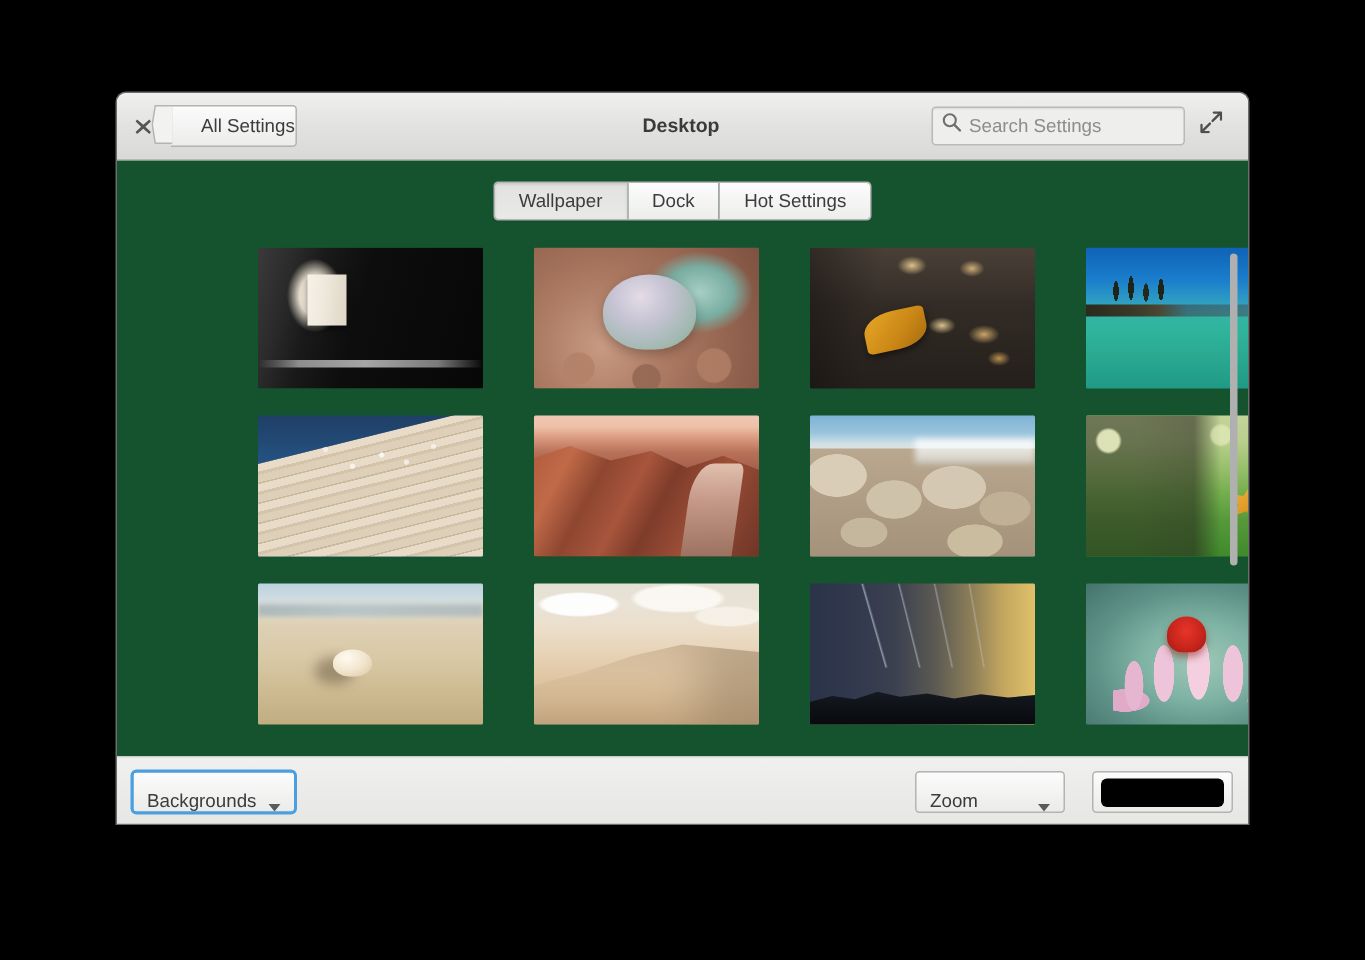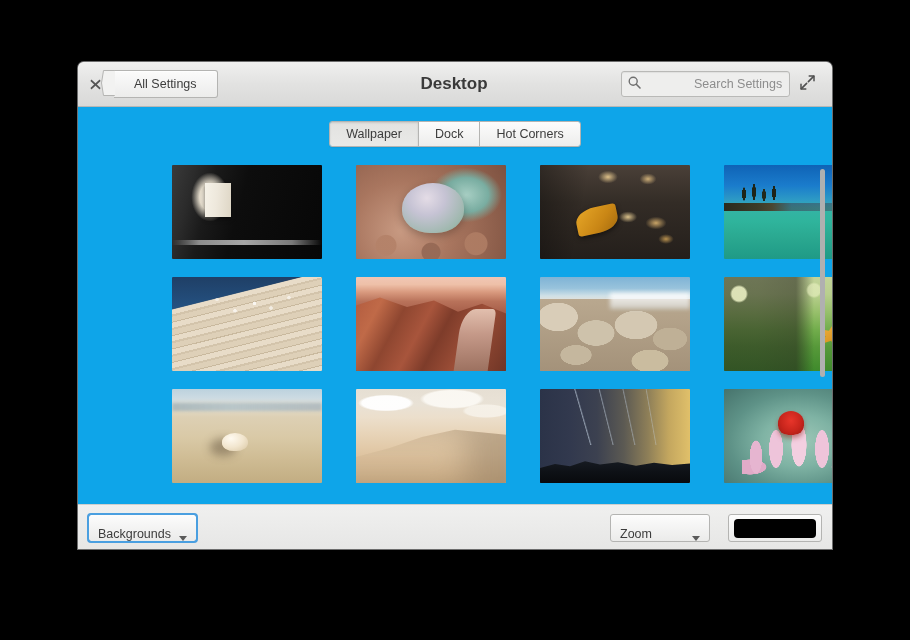--- a/index.html
+++ b/index.html
@@ -50,21 +50,21 @@
     align-items: center;
     justify-content: center;
     cursor: pointer;
   }
   .close-btn svg { display: block; }
 
   .all-settings-btn {
     position: relative;
     height: 26px;
     margin-left: 2px;
-    padding: 0 20px 0 20px;
+    padding: 0 0 0 20px;
     display: flex;
     align-items: center;
     font-size: 12.5px;
     color: #3c3c3c;
     background: linear-gradient(to bottom, #fbfbfb 0%, #ececeb 100%);
     border: 1px solid #b4b4b2;
     border-left: none;
     border-radius: 0 3px 3px 0;
     cursor: pointer;
     box-shadow: 0 1px 0 rgba(255,255,255,0.7) inset;
@@ -77,21 +77,21 @@
     height: 26px;
   }
 
   .win-title {
     position: absolute;
     left: 0; right: 2px;
     top: 0;
     height: 44px;
     line-height: 44px;
     text-align: center;
-    font-size: 17px;
+    font-size: 13px;
     font-weight: bold;
     color: #3a3a3a;
     pointer-events: none;
   }
 
   .title-right {
     margin-left: auto;
     display: flex;
     align-items: center;
     padding-right: 8px;
@@ -101,21 +101,20 @@
     width: 155px;
     height: 24px;
     background: #eeeeed;
     border: 1px solid #b9b9b7;
     border-radius: 3px;
     display: flex;
     align-items: center;
     padding: 0 6px;
     box-shadow: 0 1px 1px rgba(0,0,0,0.06) inset;
     cursor: text;
-    gap: 48px;
   }
   .search-box svg { flex: none; margin-right: 5px; }
   .search-box .ph {
     font-size: 12.5px;
     color: #8d8d8d;
     white-space: nowrap;
   }
 
   .maximize-btn {
     width: 34px;
@@ -123,21 +122,21 @@
     display: flex;
     align-items: center;
     justify-content: center;
     cursor: pointer;
   }
 
   
   .win-body {
     position: relative;
     height: 397px;
-    background: #0ea5e9;
+    background: #14532d;
   }
 
   
   .tabs-row {
     display: flex;
     justify-content: center;
     padding-top: 14px;
   }
   .tabs {
     display: flex;
@@ -622,21 +621,21 @@
 
       </div>
     </div>
 
     <div class="win-body">
 
       <div class="tabs-row">
         <div class="tabs">
           <div class="tab active">Wallpaper</div>
           <div class="tab">Dock</div>
-          <div class="tab">Hot Corners</div>
+          <div class="tab">Hot Settings</div>
         </div>
       </div>
 
       <div class="grid-wrap">
         <div class="grid">
           <div class="thumb t-lantern"></div>
           <div class="thumb t-succulent"></div>
           <div class="thumb t-leaves"></div>
           <div class="thumb t-lake"></div>
           <div class="thumb t-dock"></div>

